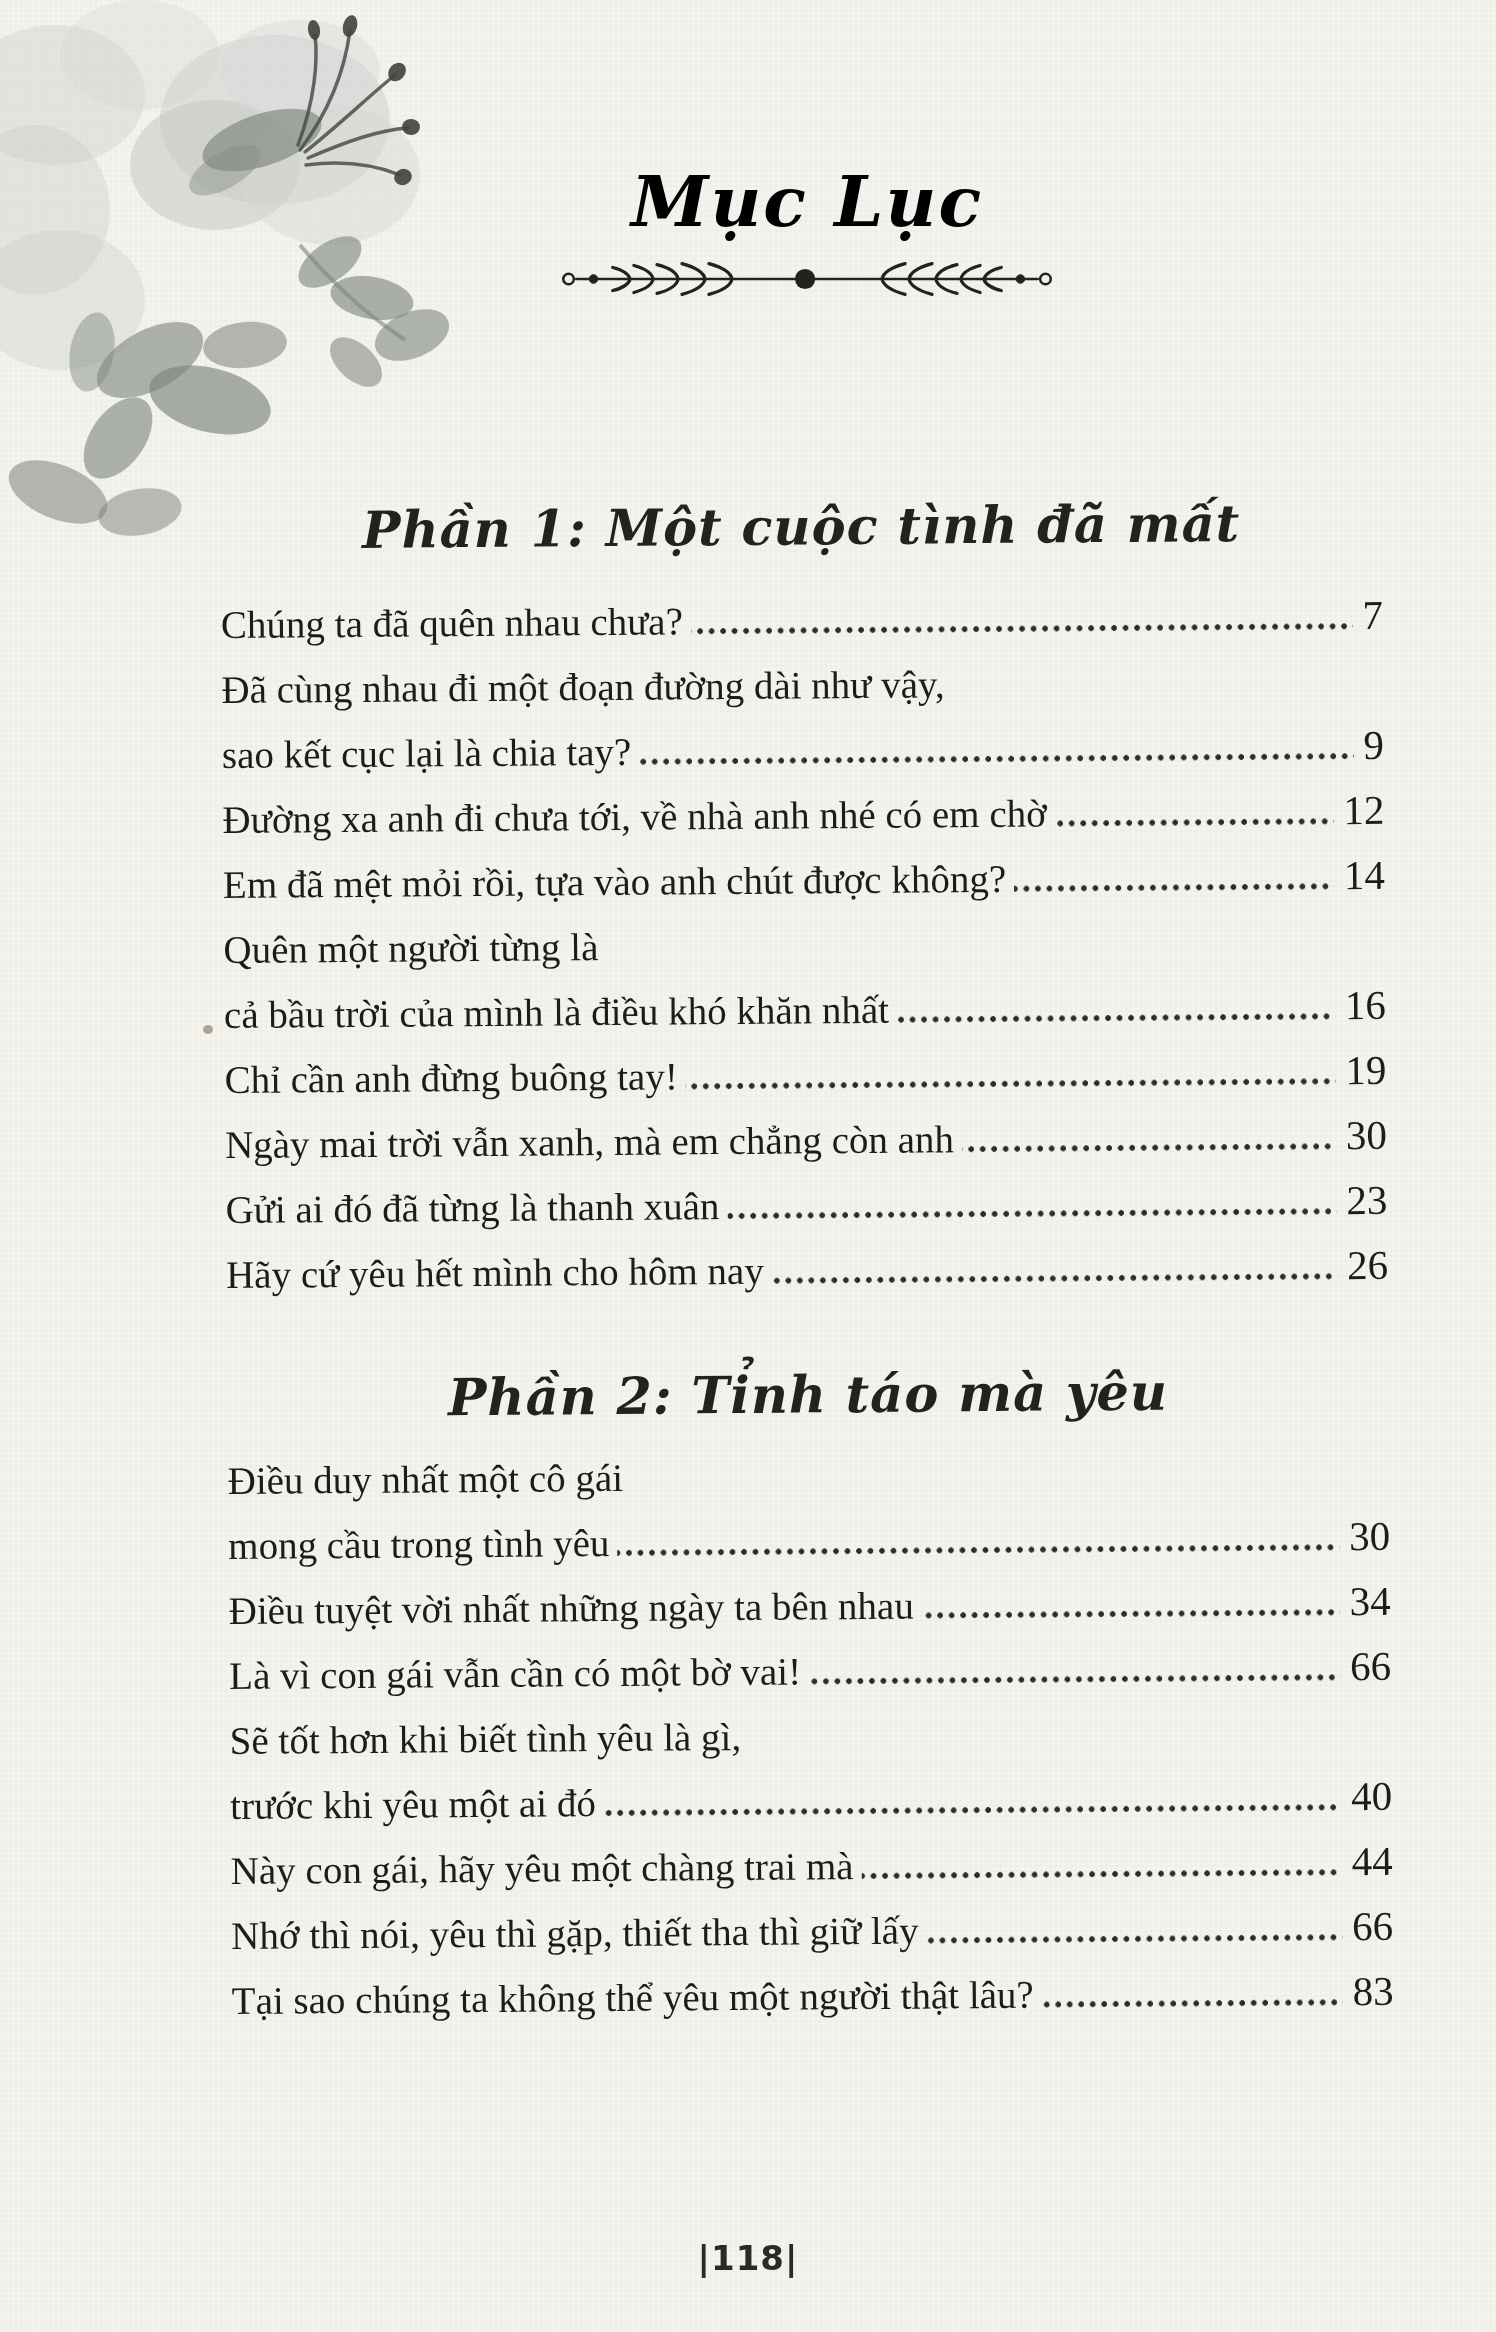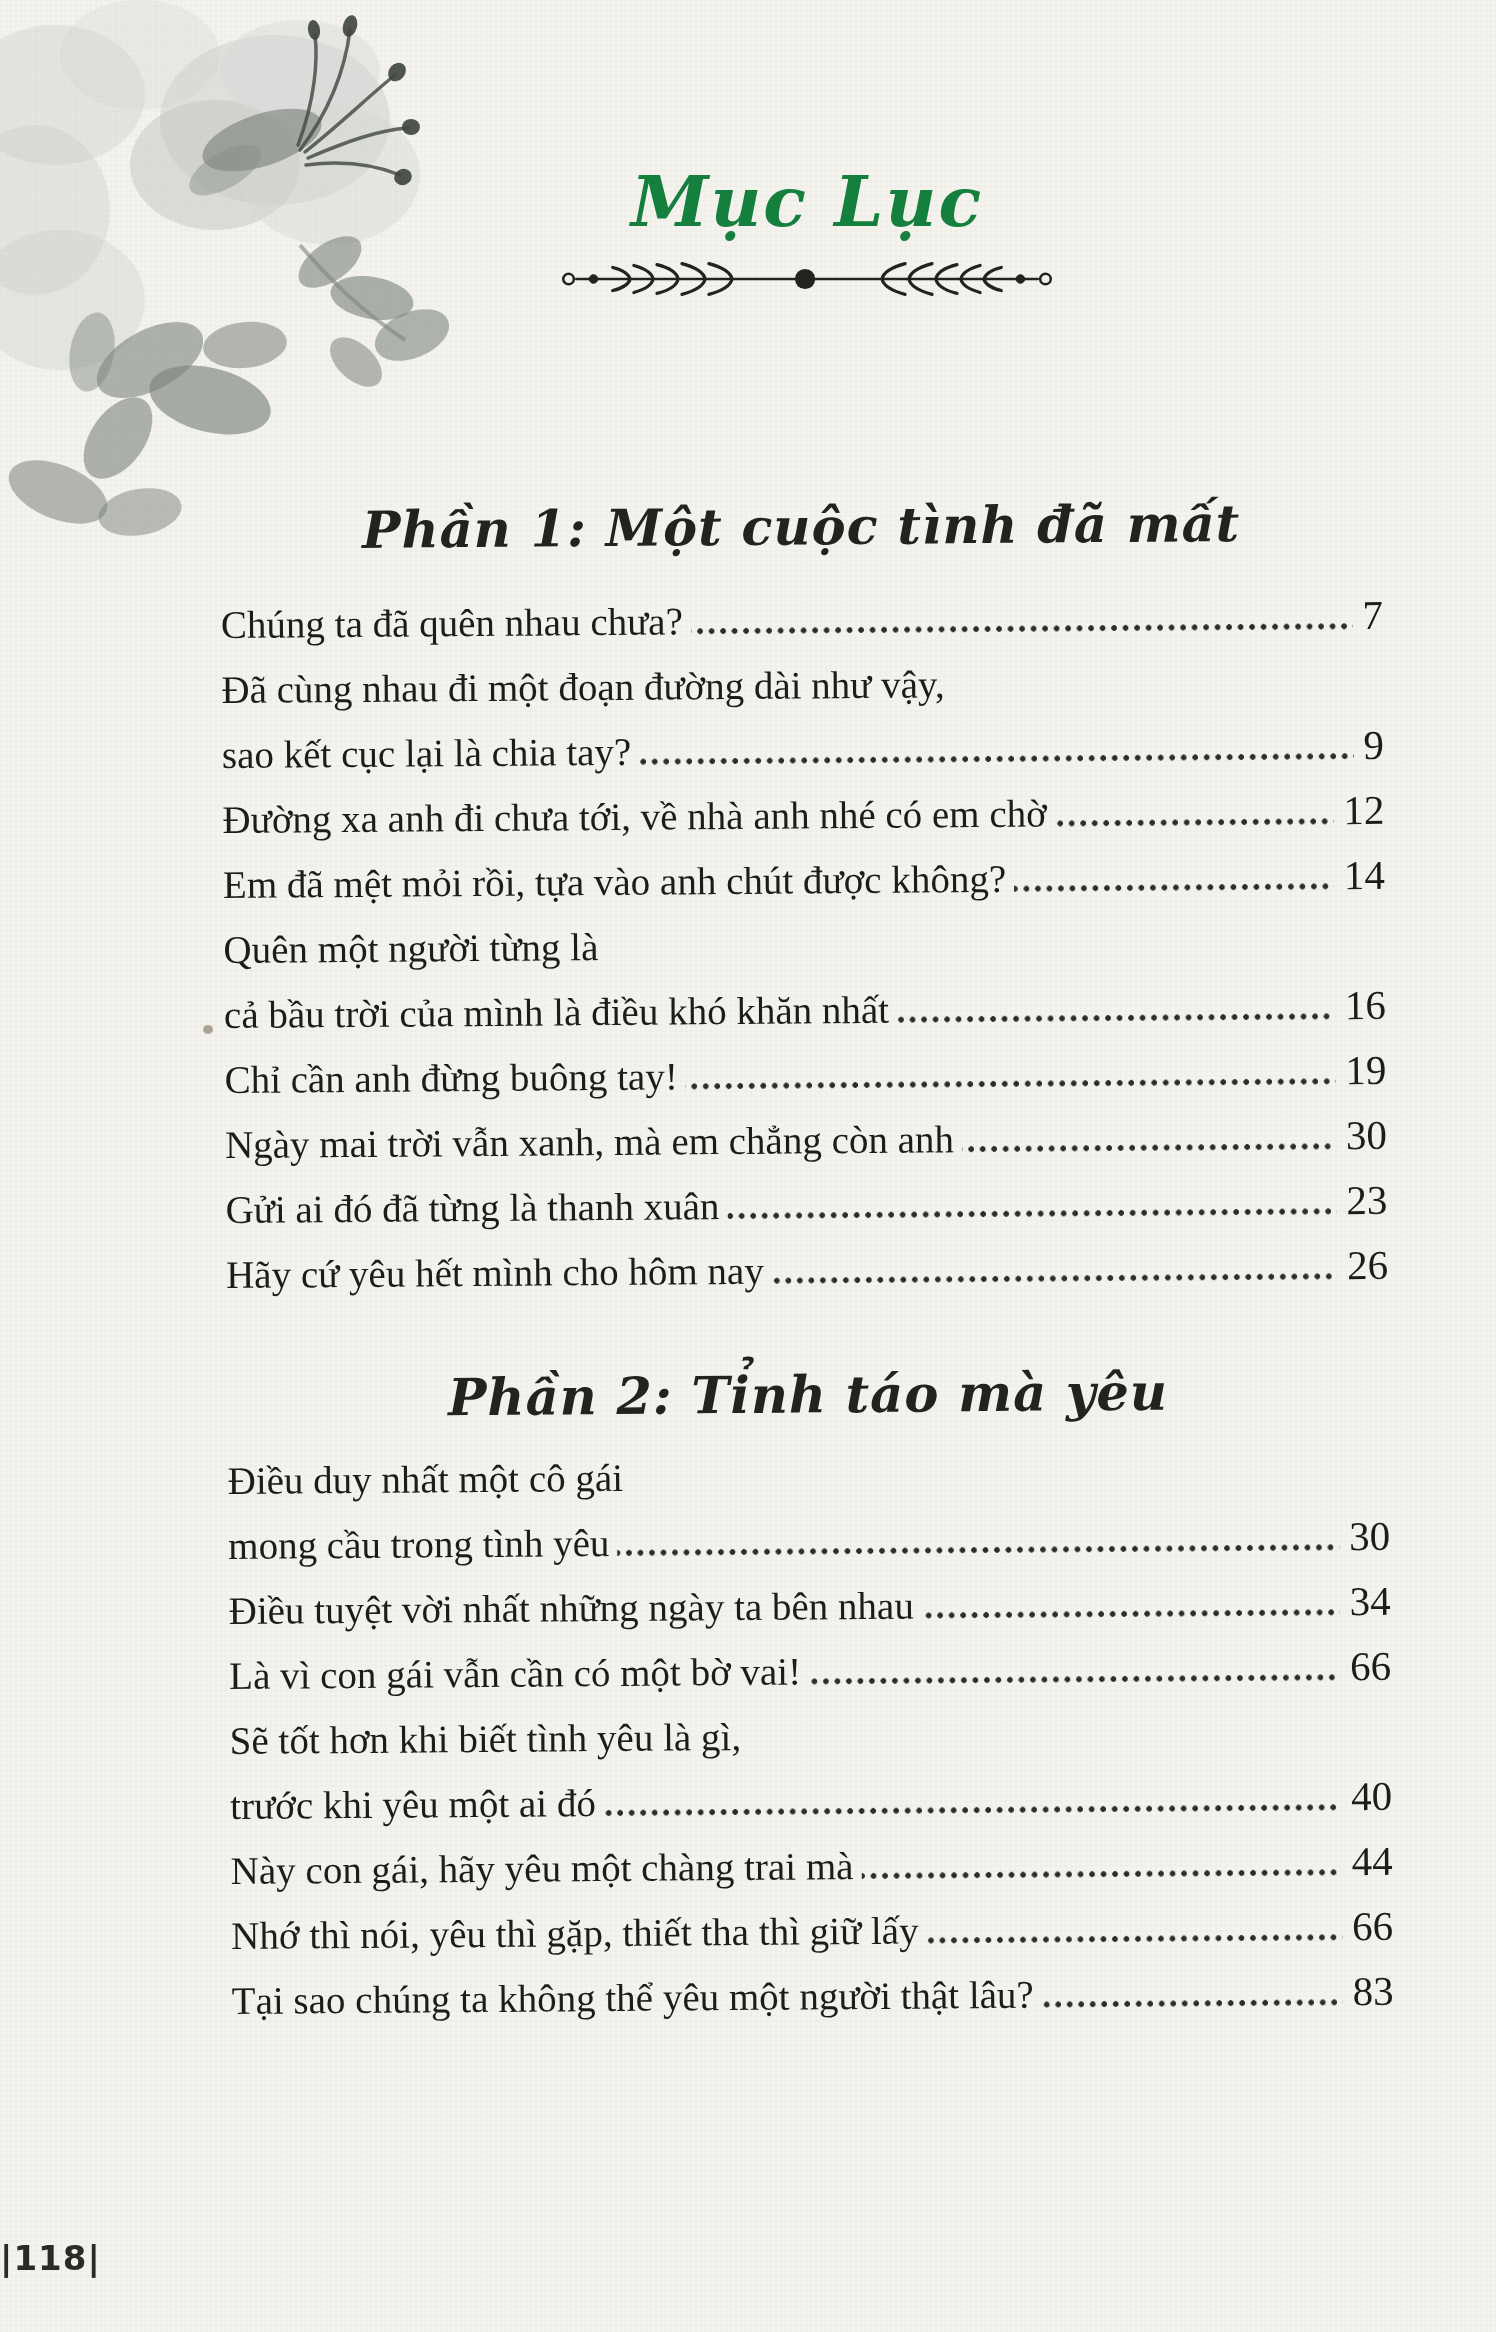--- a/index.html
+++ b/index.html
@@ -38,21 +38,21 @@
 
   .page-title {
     margin: 0;
     padding-top: 162px;
     font-family: "DejaVu Serif", "Liberation Serif", serif;
     font-style: italic;
     font-weight: 700;
     font-size: 70px;
     line-height: 1.15;
     letter-spacing: 2px;
-    color: #15803d;
+    color: #000000;
   }
 
   .divider-wrap {
     margin-top: 16px;
     text-align: center;
   }
 
   .sections {
     transform: rotate(-0.45deg);
     transform-origin: left center;
@@ -93,20 +93,21 @@
   .toc-page-num {
     white-space: nowrap;
     font-size: 41px;
   }
 
   .page-footer {
     position: absolute;
     left: 0;
     width: 100%;
     top: 2238px;
+    text-align: center;
     font-family: "DejaVu Sans", "Liberation Sans", sans-serif;
     font-weight: 700;
     font-size: 34px;
     letter-spacing: 1px;
     color: #2a2a28;
   }
 
   .scan-speck {
     position: absolute;
     left: 203px;

